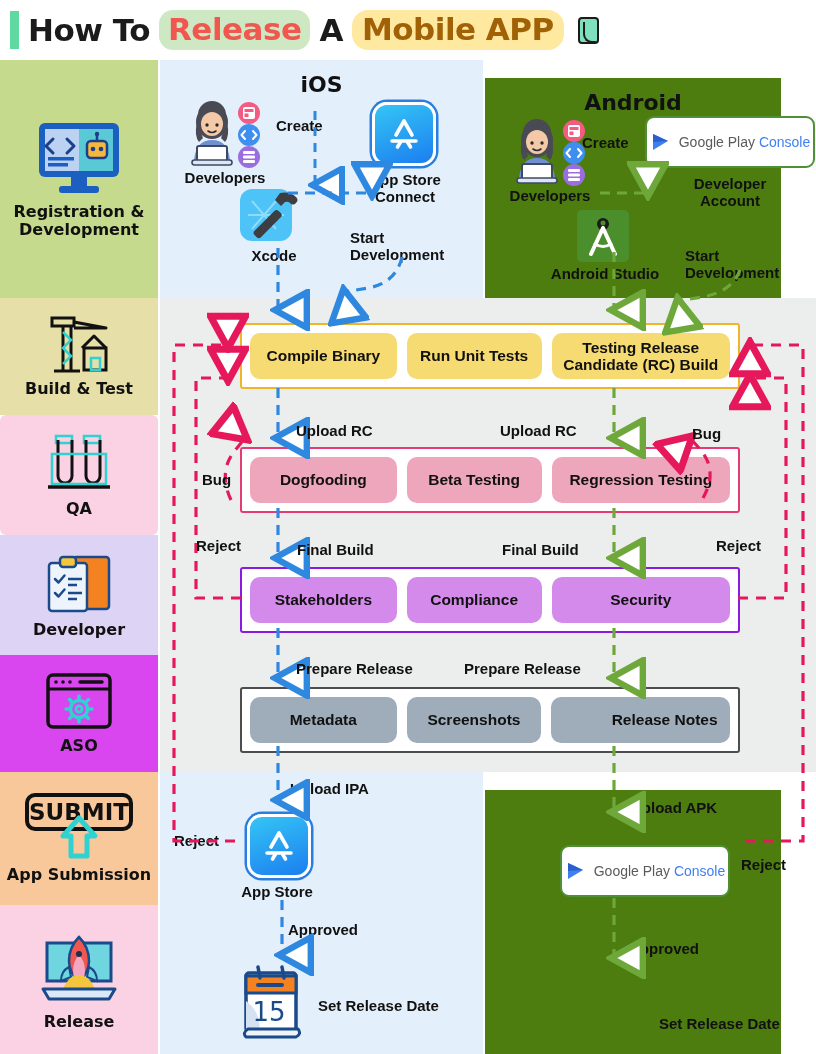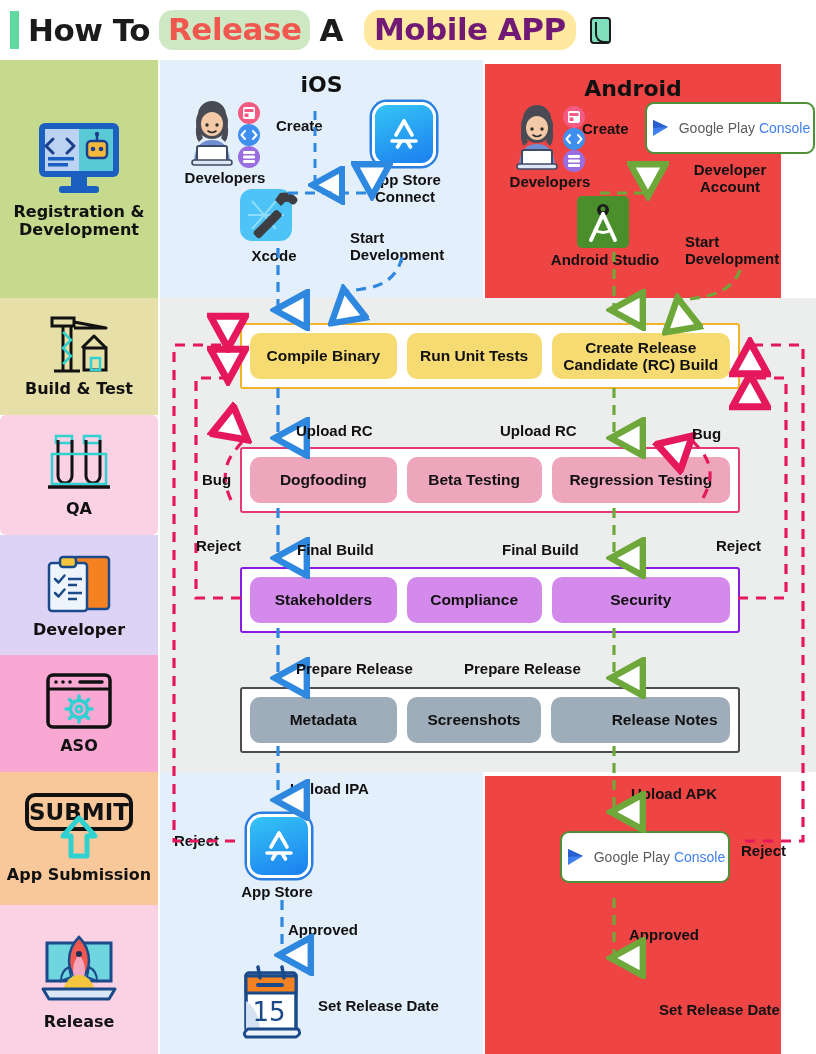--- a/index.html
+++ b/index.html
@@ -22,23 +22,22 @@
     font-family: "DejaVu Sans", sans-serif;
     font-weight: bold; font-size: 31px; color: #1b1b1b;
     letter-spacing: -0.5px; white-space: nowrap;
   }
   .t-gap { width: 9px; }
   .hl-green {
     background: #cfe8c4; color: #f0584f; border-radius: 14px;
     padding: 1px 9px 3px 9px;
   }
   .hl-yellow {
-    background: #ffe9a0; color: #701a75; border-radius: 16px;
+    background: #ffe9a0; color: #a16207; border-radius: 16px;
     padding: 1px 10px 3px 10px;
-    margin-left: 12px;
   }
   .brand-wrap { display: flex; align-items: center; margin-left: 14px; }
   .brand-logo {
     width: 21px; height: 27px; border: 2px solid #1b1b1b; border-radius: 4px;
     background: #7fe0bd; position: relative; overflow: hidden;
   }
   .brand-logo::after {
     content: ""; position: absolute; left: 3px; top: 3px; width: 13px; height: 19px;
     border-left: 2.5px solid #1b1b1b; border-bottom: 2.5px solid #1b1b1b;
     border-radius: 0 0 0 9px;
@@ -61,22 +60,22 @@
   .stage-label {
     font-family: "DejaVu Sans", sans-serif; font-weight: bold;
     font-size: 16px; color: #111; text-align: center; line-height: 1.15;
   }
 
   .pane-ios {
     position: absolute; left: 160px; top: 0; width: 323px; height: 100%;
     background: #e3f0fb;
   }
   .pane-and {
-    position: absolute; left: 485px; top: 4px; width: 296px; height: 100%;
-    background: #ef4444;
+    position: absolute; left: 485px; top: 18px; width: 296px; height: 100%;
+    background: #4d7c0f;
   }
   .pane-full {
     position: absolute; left: 160px; top: 0; width: 656px; height: 100%;
     background: #eceded;
   }
 
   .col-title {
     position: absolute; top: 12px; width: 100%; text-align: center;
     font-family: "DejaVu Sans", sans-serif; font-weight: bold;
     font-size: 22px; color: #111;
@@ -311,21 +310,21 @@
         <rect x="46" y="34" width="22" height="22" fill="none" stroke="#111" stroke-width="3"></rect>
         <rect x="53" y="44" width="9" height="12" fill="none" stroke="#2fd1d1" stroke-width="2.5"></rect>
       </svg>
       <div class="stage-label">Build &amp; Test</div>
     </div>
     <div class="pane-full">
       <div class="group-box gb-build" style="left:80px; top:25px; width:500px;">
         <div class="pill" style="width:148px;">Compile Binary</div>
         <div class="pill" style="width:136px;">Run Unit Tests</div>
         <div class="pill" style="width:180px;">
-          <span><span>Create Release</span><br><span>Candidate (RC) Build</span></span>
+          <span><span>Testing Release</span><br><span>Candidate (RC) Build</span></span>
         </div>
       </div>
     </div>
   </div>
 
   <div class="row" style="top:355px; height:120px;">
     <div class="stage" style="background:#fbd2e3;border-radius:6px;">
       <svg width="78" height="64" viewBox="0 0 78 64">
         <rect x="16" y="4" width="16" height="7" fill="none" stroke="#2fd1d1" stroke-width="2.5"></rect>
         <rect x="44" y="4" width="16" height="7" fill="none" stroke="#2fd1d1" stroke-width="2.5"></rect>
@@ -363,21 +362,21 @@
     <div class="pane-full">
       <div class="group-box gb-appr" style="left:80px; top:32px; width:500px;">
         <div class="pill" style="width:148px;">Stakeholders</div>
         <div class="pill" style="width:136px;">Compliance</div>
         <div class="pill" style="width:180px;">Security</div>
       </div>
     </div>
   </div>
 
   <div class="row" style="top:595px; height:117px;">
-    <div class="stage" style="background:#f9a8d4;align-items:center;">
+    <div class="stage" style="background:#d946ef;align-items:center;">
       <svg width="78" height="62" viewBox="0 0 78 62">
         <rect x="8" y="4" width="62" height="52" rx="5" fill="none" stroke="#111" stroke-width="3.5"></rect>
         <line x1="8" y1="18" x2="70" y2="18" stroke="#111" stroke-width="3"></line>
         <circle cx="16" cy="11" r="1.8" fill="#111"></circle>
         <circle cx="23" cy="11" r="1.8" fill="#111"></circle>
         <circle cx="30" cy="11" r="1.8" fill="#111"></circle>
         <line x1="40" y1="11" x2="62" y2="11" stroke="#111" stroke-width="3.5" stroke-linecap="round"></line>
         <g transform="translate(39,38)">
           <circle r="8.5" fill="none" stroke="#2fd1d1" stroke-width="3.5"></circle>
           <circle r="3" fill="none" stroke="#2fd1d1" stroke-width="3"></circle>

